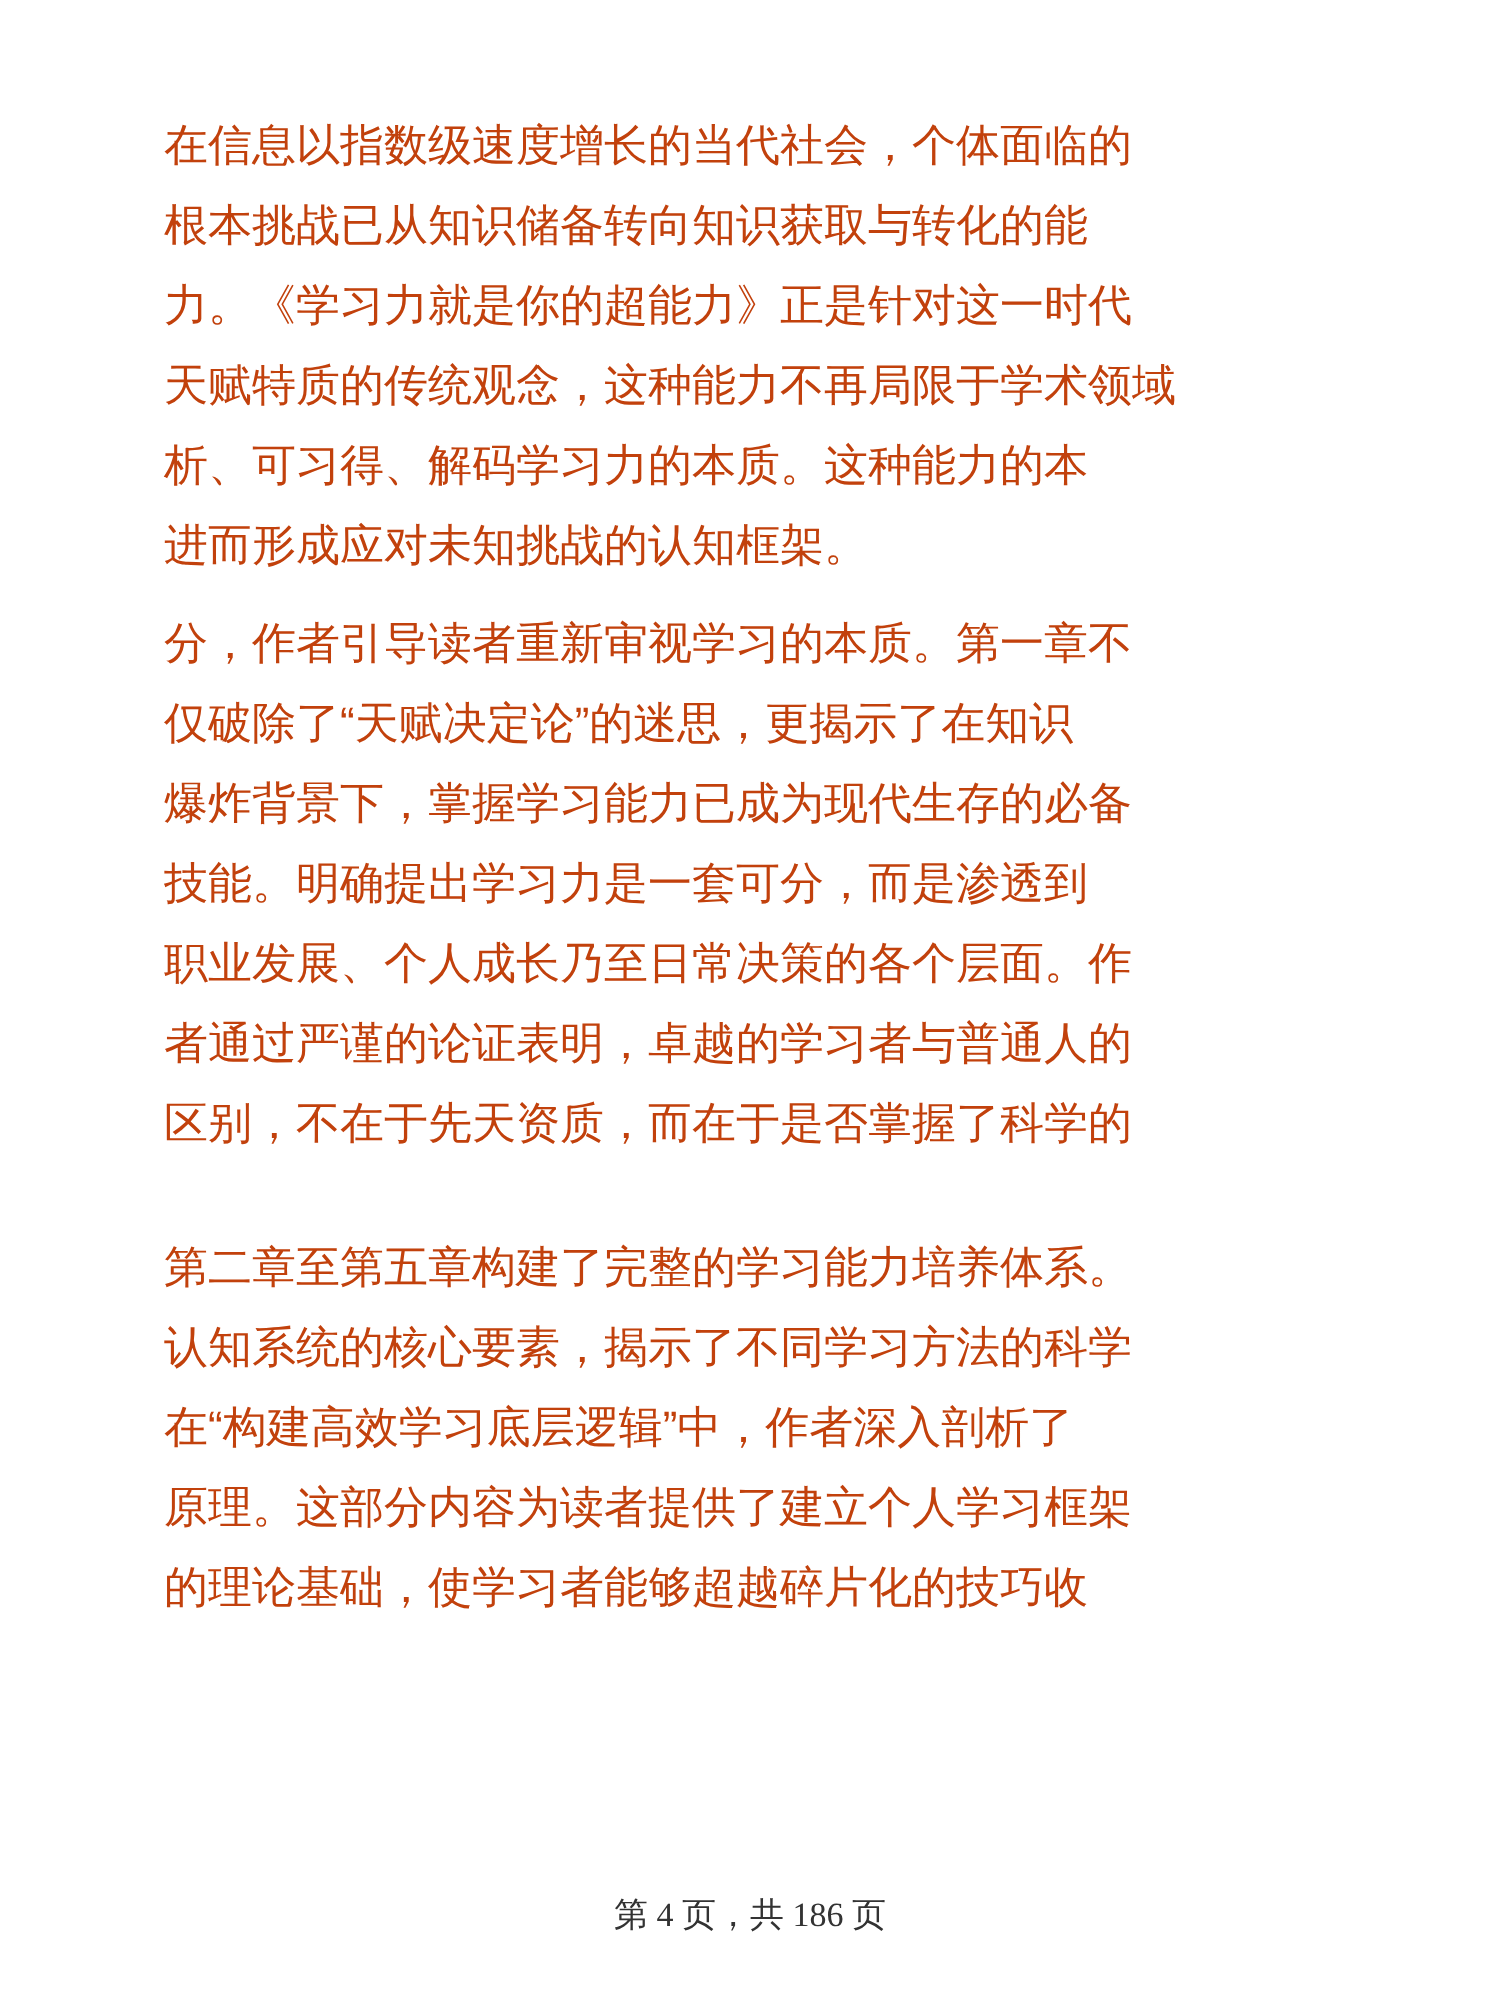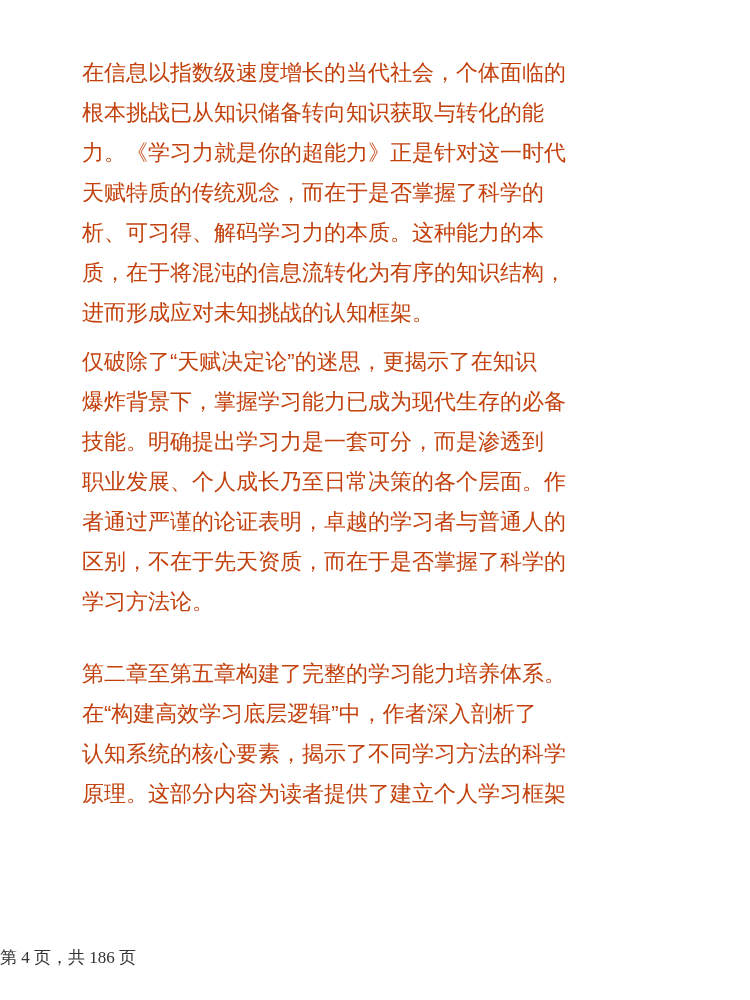--- a/index.html
+++ b/index.html
@@ -30,57 +30,58 @@
     height: 40px;
     line-height: 40px;
     white-space: nowrap;
     letter-spacing: 0;
   }
   .footer {
     position: absolute;
     left: 0;
     top: 947px;
     width: 750px;
+    text-align: center;
     font-size: 17px;
     line-height: 22px;
     color: #333333;
     font-family: "Liberation Serif", serif;
   }
 </style>
 </head>
 <body>
 
 <div class="page">
 
   <div class="content">
 
     <div class="para">
       <div class="line">在信息以指数级速度增长的当代社会，个体面临的</div>
       <div class="line">根本挑战已从知识储备转向知识获取与转化的能</div>
       <div class="line">力。《学习力就是你的超能力》正是针对这一时代</div>
-      <div class="line">天赋特质的传统观念，而在于是否掌握了科学的</div>
+      <div class="line">天赋特质的传统观念，这种能力不再局限于学术领域</div>
       <div class="line">析、可习得、解码学习力的本质。这种能力的本</div>
-      <div class="line">质，在于将混沌的信息流转化为有序的知识结构，</div>
       <div class="line">进而形成应对未知挑战的认知框架。</div>
     </div>
 
     <div class="para">
+      <div class="line">分，作者引导读者重新审视学习的本质。第一章不</div>
       <div class="line">仅破除了“天赋决定论”的迷思，更揭示了在知识</div>
       <div class="line">爆炸背景下，掌握学习能力已成为现代生存的必备</div>
       <div class="line">技能。明确提出学习力是一套可分，而是渗透到</div>
       <div class="line">职业发展、个人成长乃至日常决策的各个层面。作</div>
       <div class="line">者通过严谨的论证表明，卓越的学习者与普通人的</div>
       <div class="line">区别，不在于先天资质，而在于是否掌握了科学的</div>
-      <div class="line">学习方法论。</div>
     </div>
 
     <div class="para">
       <div class="line">第二章至第五章构建了完整的学习能力培养体系。</div>
+      <div class="line">认知系统的核心要素，揭示了不同学习方法的科学</div>
       <div class="line">在“构建高效学习底层逻辑”中，作者深入剖析了</div>
-      <div class="line">认知系统的核心要素，揭示了不同学习方法的科学</div>
       <div class="line">原理。这部分内容为读者提供了建立个人学习框架</div>
+      <div class="line">的理论基础，使学习者能够超越碎片化的技巧收</div>
     </div>
 
   </div>
 
   <div class="footer">第 4 页，共 186 页</div>
 
 </div>
 
 </body></html>

